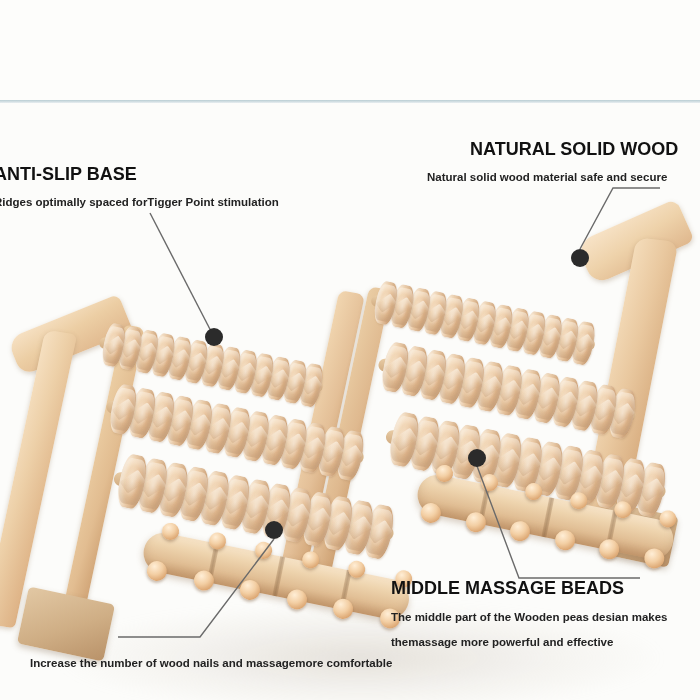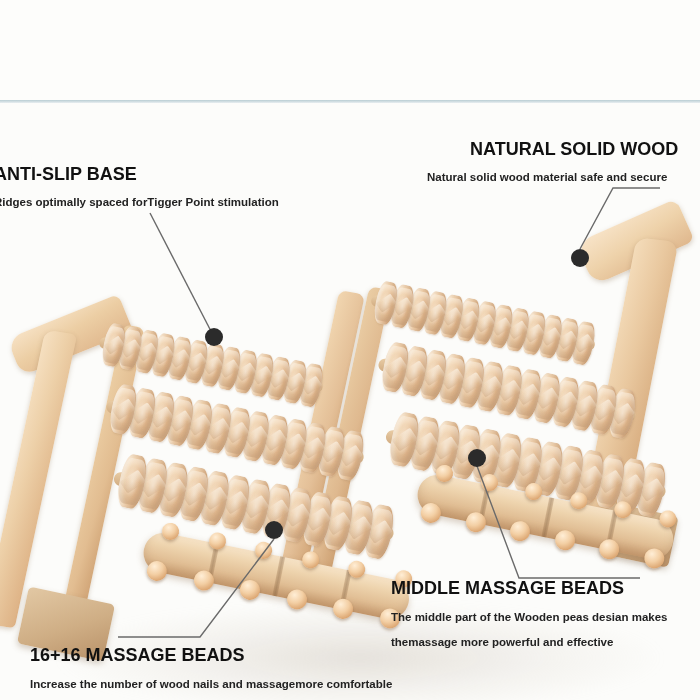--- a/index.html
+++ b/index.html
@@ -432,17 +432,16 @@
     <div class="c-desc" style="margin-top:9px; margin-left:-43px;">Natural solid wood material safe and secure</div>
   </div>
 
   <div class="callout" style="left:391px; top:578px;">
     <div class="c-title">MIDDLE MASSAGE BEADS</div>
     <div class="c-desc" style="margin-top:10px;">The middle part of the Wooden peas desian makes</div>
     <div class="c-desc" style="margin-top:7px;">themassage more powerful and effective</div>
   </div>
 
   <div class="callout" style="left:30px; top:645px;">
-    <div class="c-title">16+16 MASSAGE BEADS</div>
     <div class="c-desc" style="margin-top:10px;">Increase the number of wood nails and massagemore comfortable</div>
   </div>
 
 </div>
 
 </body></html>

